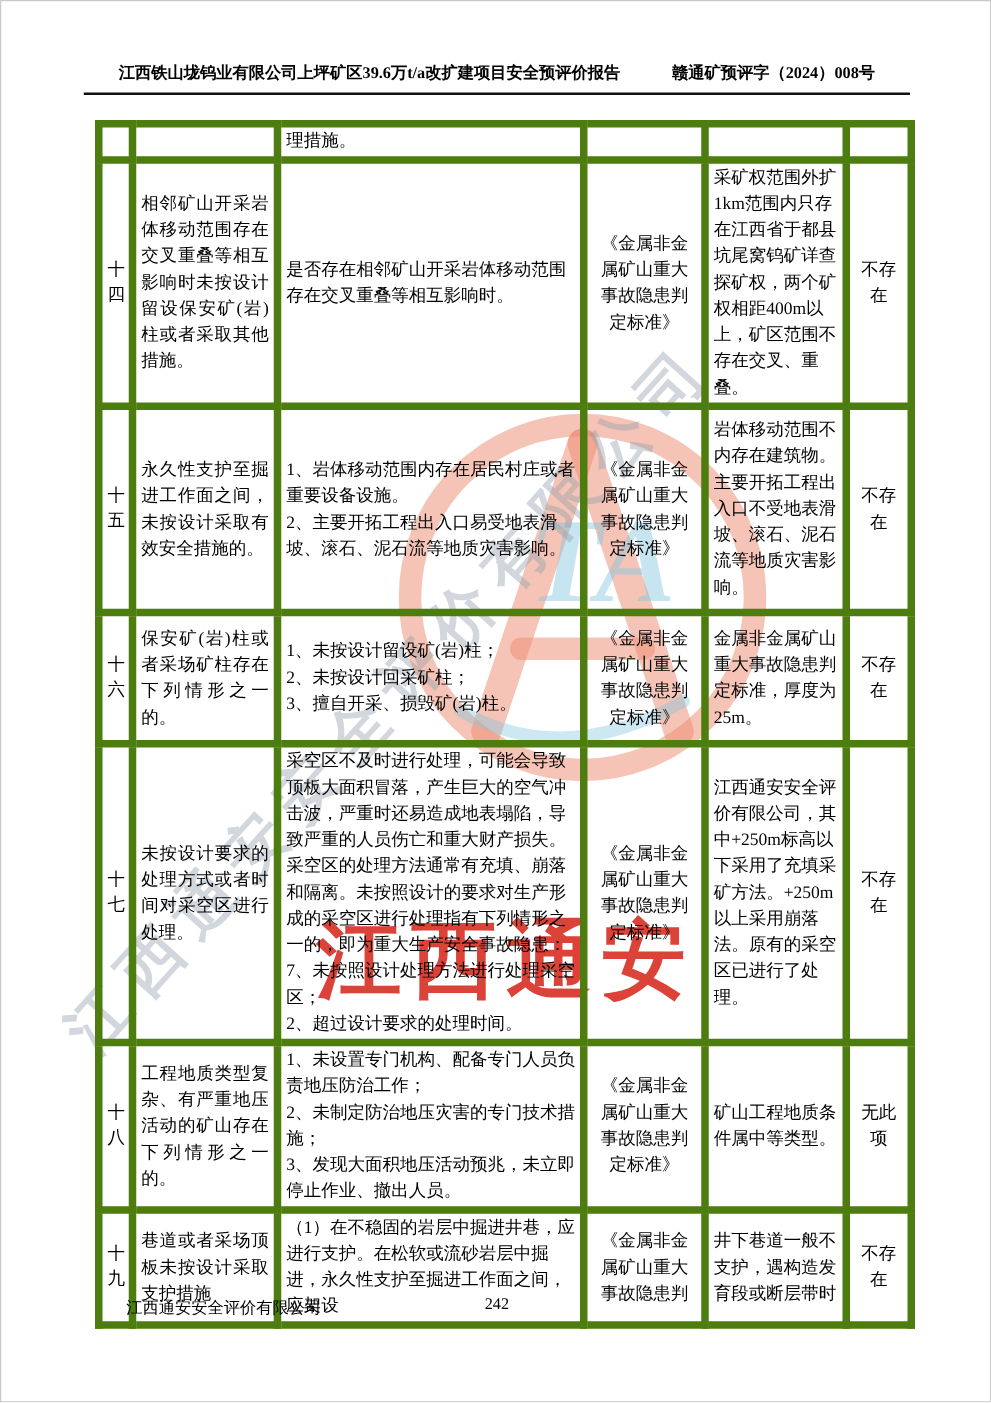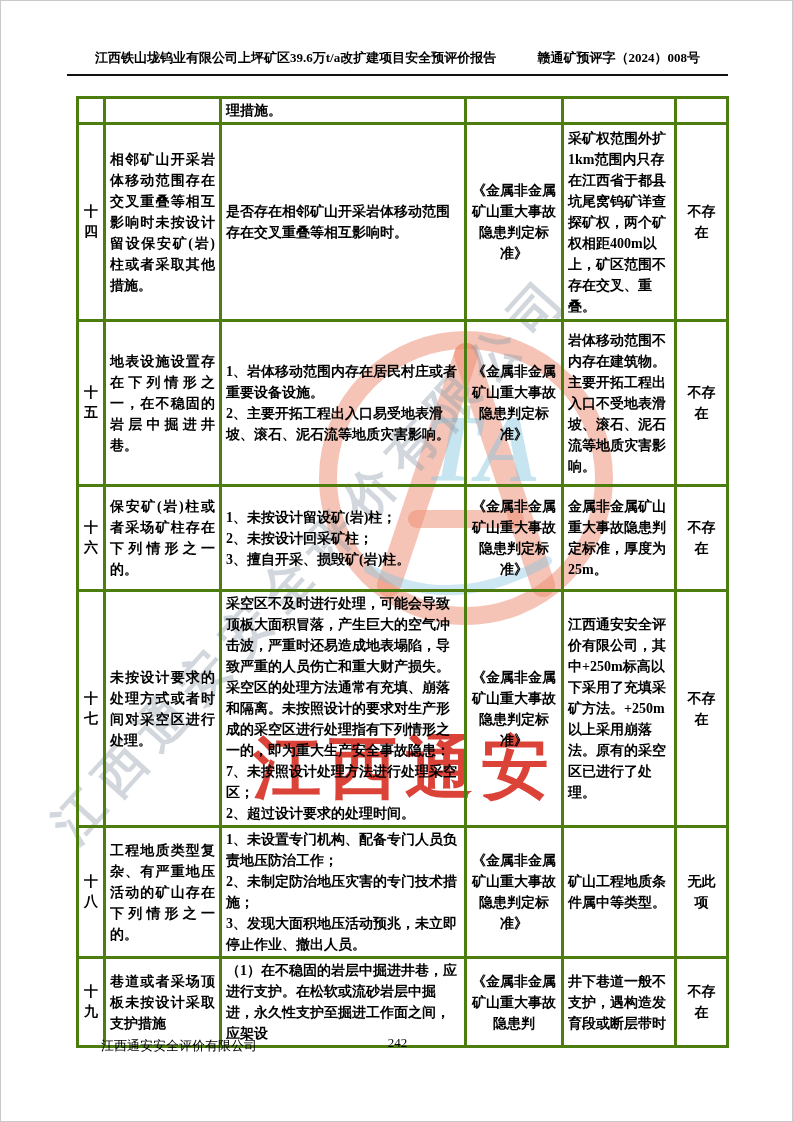--- a/index.html
+++ b/index.html
@@ -47,28 +47,27 @@
   }
 
   
   table.judge{
     position:absolute;left:75px;top:95px;z-index:2;
     width:650px;border-collapse:collapse;table-layout:fixed;
     font-size:14px;line-height:21px;color:#000;
     background:transparent;
   }
   table.judge td{
-    border:3px solid #4d7c0f;
+    border:6px solid #4d7c0f;
     vertical-align:middle;
     white-space:pre-line;
     word-break:break-all;
     overflow:hidden;
     padding:1px 4px;
     box-sizing:border-box;
-    font-weight:bold;
   }
   td.c-num{padding:0;text-align:center;line-height:20px;}
   td.c-desc{padding:1px 8px;text-align:justify;}
   td.c-detail{padding:1px 4px;text-align:left;}
   td.c-basis{padding:1px 10px;text-align:center;}
   td.c-status{padding:1px 7px;text-align:left;}
   td.c-result{padding:1px 8px;text-align:center;margin-left:24px;}
   tr.r0{height:23px;}  tr.r0 td{vertical-align:top;}
   tr.r1{height:197px;}
   tr.r2{height:165px;}
@@ -124,21 +123,21 @@
       <tr class="r1">
         <td class="c-num">十四</td>
         <td class="c-desc">相邻矿山开采岩体移动范围存在交叉重叠等相互影响时未按设计留设保安矿(岩)柱或者采取其他措施。</td>
         <td class="c-detail">是否存在相邻矿山开采岩体移动范围存在交叉重叠等相互影响时。</td>
         <td class="c-basis">《金属非金属矿山重大事故隐患判定标准》</td>
         <td class="c-status">采矿权范围外扩1km范围内只存在江西省于都县坑尾窝钨矿详查探矿权，两个矿权相距400m以上，矿区范围不存在交叉、重叠。</td>
         <td class="c-result">不存在</td>
       </tr>
       <tr class="r2">
         <td class="c-num">十五</td>
-        <td class="c-desc">地表设施设置存在下列情形之一，在不稳固的岩层中掘进井巷。</td>
+        <td class="c-desc">永久性支护至掘进工作面之间，未按设计采取有效安全措施的。</td>
         <td class="c-detail">1、岩体移动范围内存在居民村庄或者重要设备设施。
 2、主要开拓工程出入口易受地表滑坡、滚石、泥石流等地质灾害影响。</td>
         <td class="c-basis">《金属非金属矿山重大事故隐患判定标准》</td>
         <td class="c-status">岩体移动范围不内存在建筑物。主要开拓工程出入口不受地表滑坡、滚石、泥石流等地质灾害影响。</td>
         <td class="c-result">不存在</td>
       </tr>
       <tr class="r3">
         <td class="c-num">十六</td>
         <td class="c-desc">保安矿(岩)柱或者采场矿柱存在下列情形之一的。</td>
         <td class="c-detail">1、未按设计留设矿(岩)柱；

